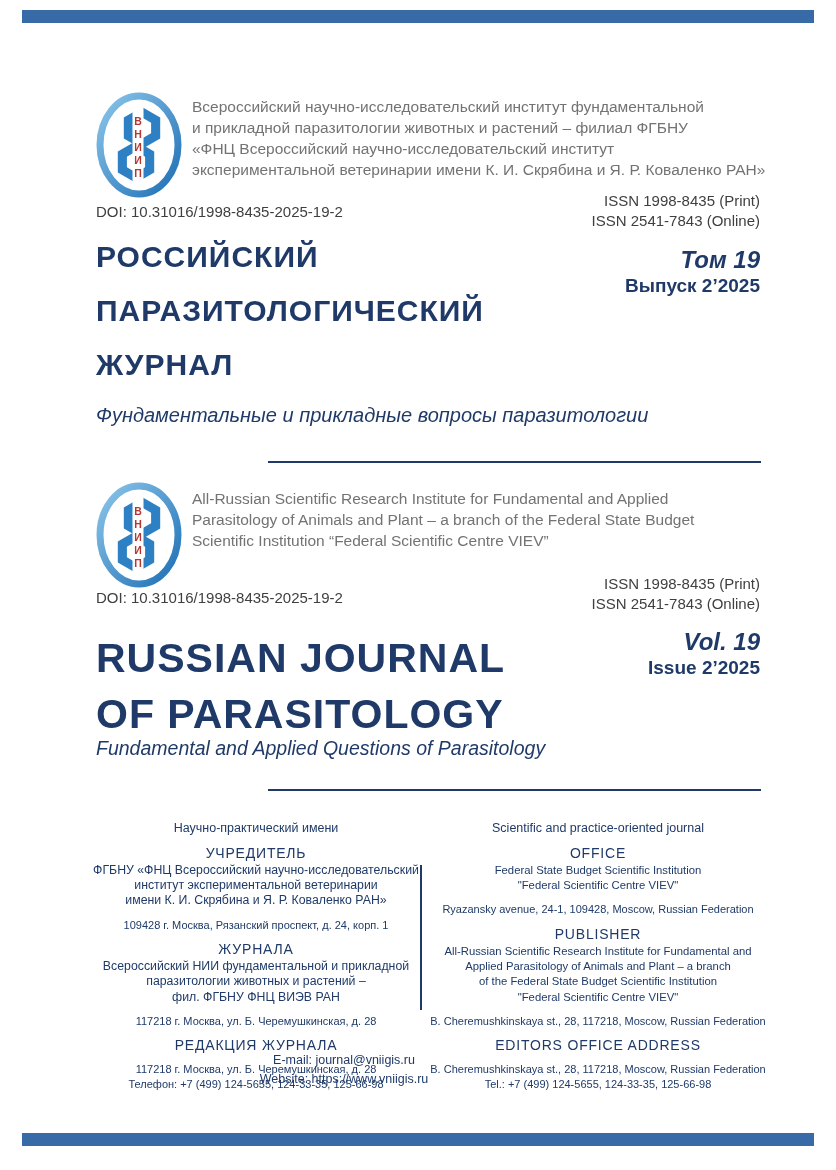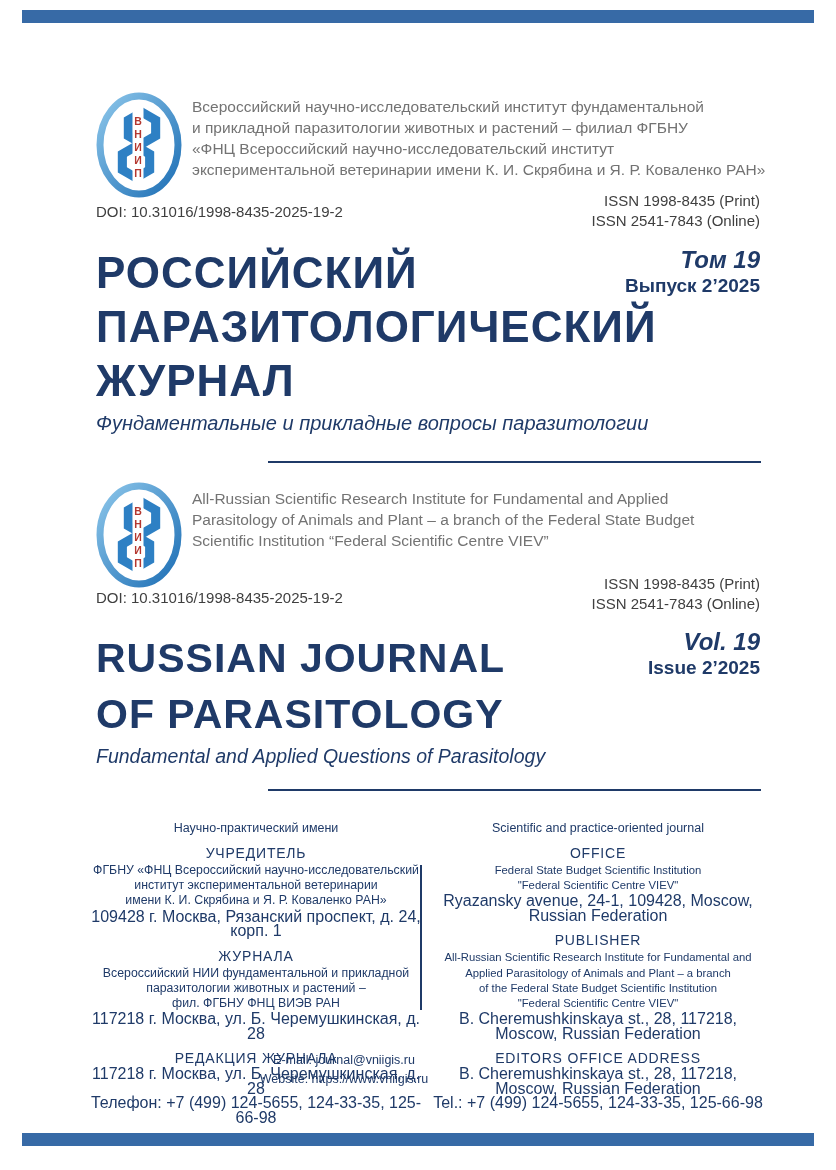--- a/index.html
+++ b/index.html
@@ -21,47 +21,47 @@
 
   .doi{position:absolute;left:96px;font-size:15px;color:#3f3f3f;}
   .doi.ru{top:203px;}
   .doi.en{top:589px;}
 
   .issn{position:absolute;right:76px;text-align:right;font-size:15px;line-height:20px;color:#3f3f3f;}
   .issn.ru{top:191px;}
   .issn.en{top:574px;}
 
   .jtitle{position:absolute;left:96px;font-weight:bold;color:#1f3a68;letter-spacing:1px;white-space:pre-line;}
-  .jtitle.ru{top:246px;font-size:44px;line-height:54px;}
+  .jtitle.ru{top:230px;font-size:30px;line-height:54px;}
   .jtitle.en{top:630px;font-size:41px;line-height:56px;}
 
   .volblock{position:absolute;right:76px;text-align:right;color:#1f3a68;}
   .volblock.ru{top:246px;}
   .volblock.en{top:628px;}
   .vol{font-size:24px;font-weight:bold;line-height:28px;font-style:italic;}
   .iss{font-size:19px;font-weight:bold;line-height:24px;}
 
-  .subtitle{position:absolute;left:96px;font-style:italic;color:#1f3a68;margin-top:8px;}
+  .subtitle{position:absolute;left:96px;font-style:italic;color:#1f3a68;}
   .subtitle.ru{top:404px;font-size:20px;}
   .subtitle.en{top:737px;font-size:19.5px;}
 
   .hrule{position:absolute;left:268px;width:493px;height:2px;background:#1f3a68;}
   .hrule.one{top:461px;}
   .hrule.two{top:789px;}
 
   .vrule{position:absolute;left:420px;top:865px;width:2px;height:145px;background:#1f3a68;}
 
   .col{position:absolute;top:820px;width:336px;text-align:center;color:#1f3a68;}
   .col.left{left:88px;}
   .col.right{left:430px;}
   .col-type{font-size:12.5px;line-height:16px;}
   .col-heading{font-size:14px;letter-spacing:0.8px;margin-top:9px;line-height:16px;}
   .col-body{font-size:12.3px;line-height:15.2px;white-space:pre-line;margin-top:2px;}
   .col.right .col-body{font-size:11.3px;}
-  .col-addr{font-size:16px;line-height:14.5px;white-space:pre-line;margin-top:1px;}
+  .col-addr{font-size:11px;line-height:14.5px;white-space:pre-line;margin-top:9px;}
 
   .footer{position:absolute;left:0;top:1051px;width:688px;text-align:center;color:#1f3a68;font-size:12.5px;line-height:19px;}
   .footer a{color:#1f3a68;text-decoration:none;}
 </style>
 </head>
 <body>
 
 <div class="page">
 
   <div class="bar top"></div>

